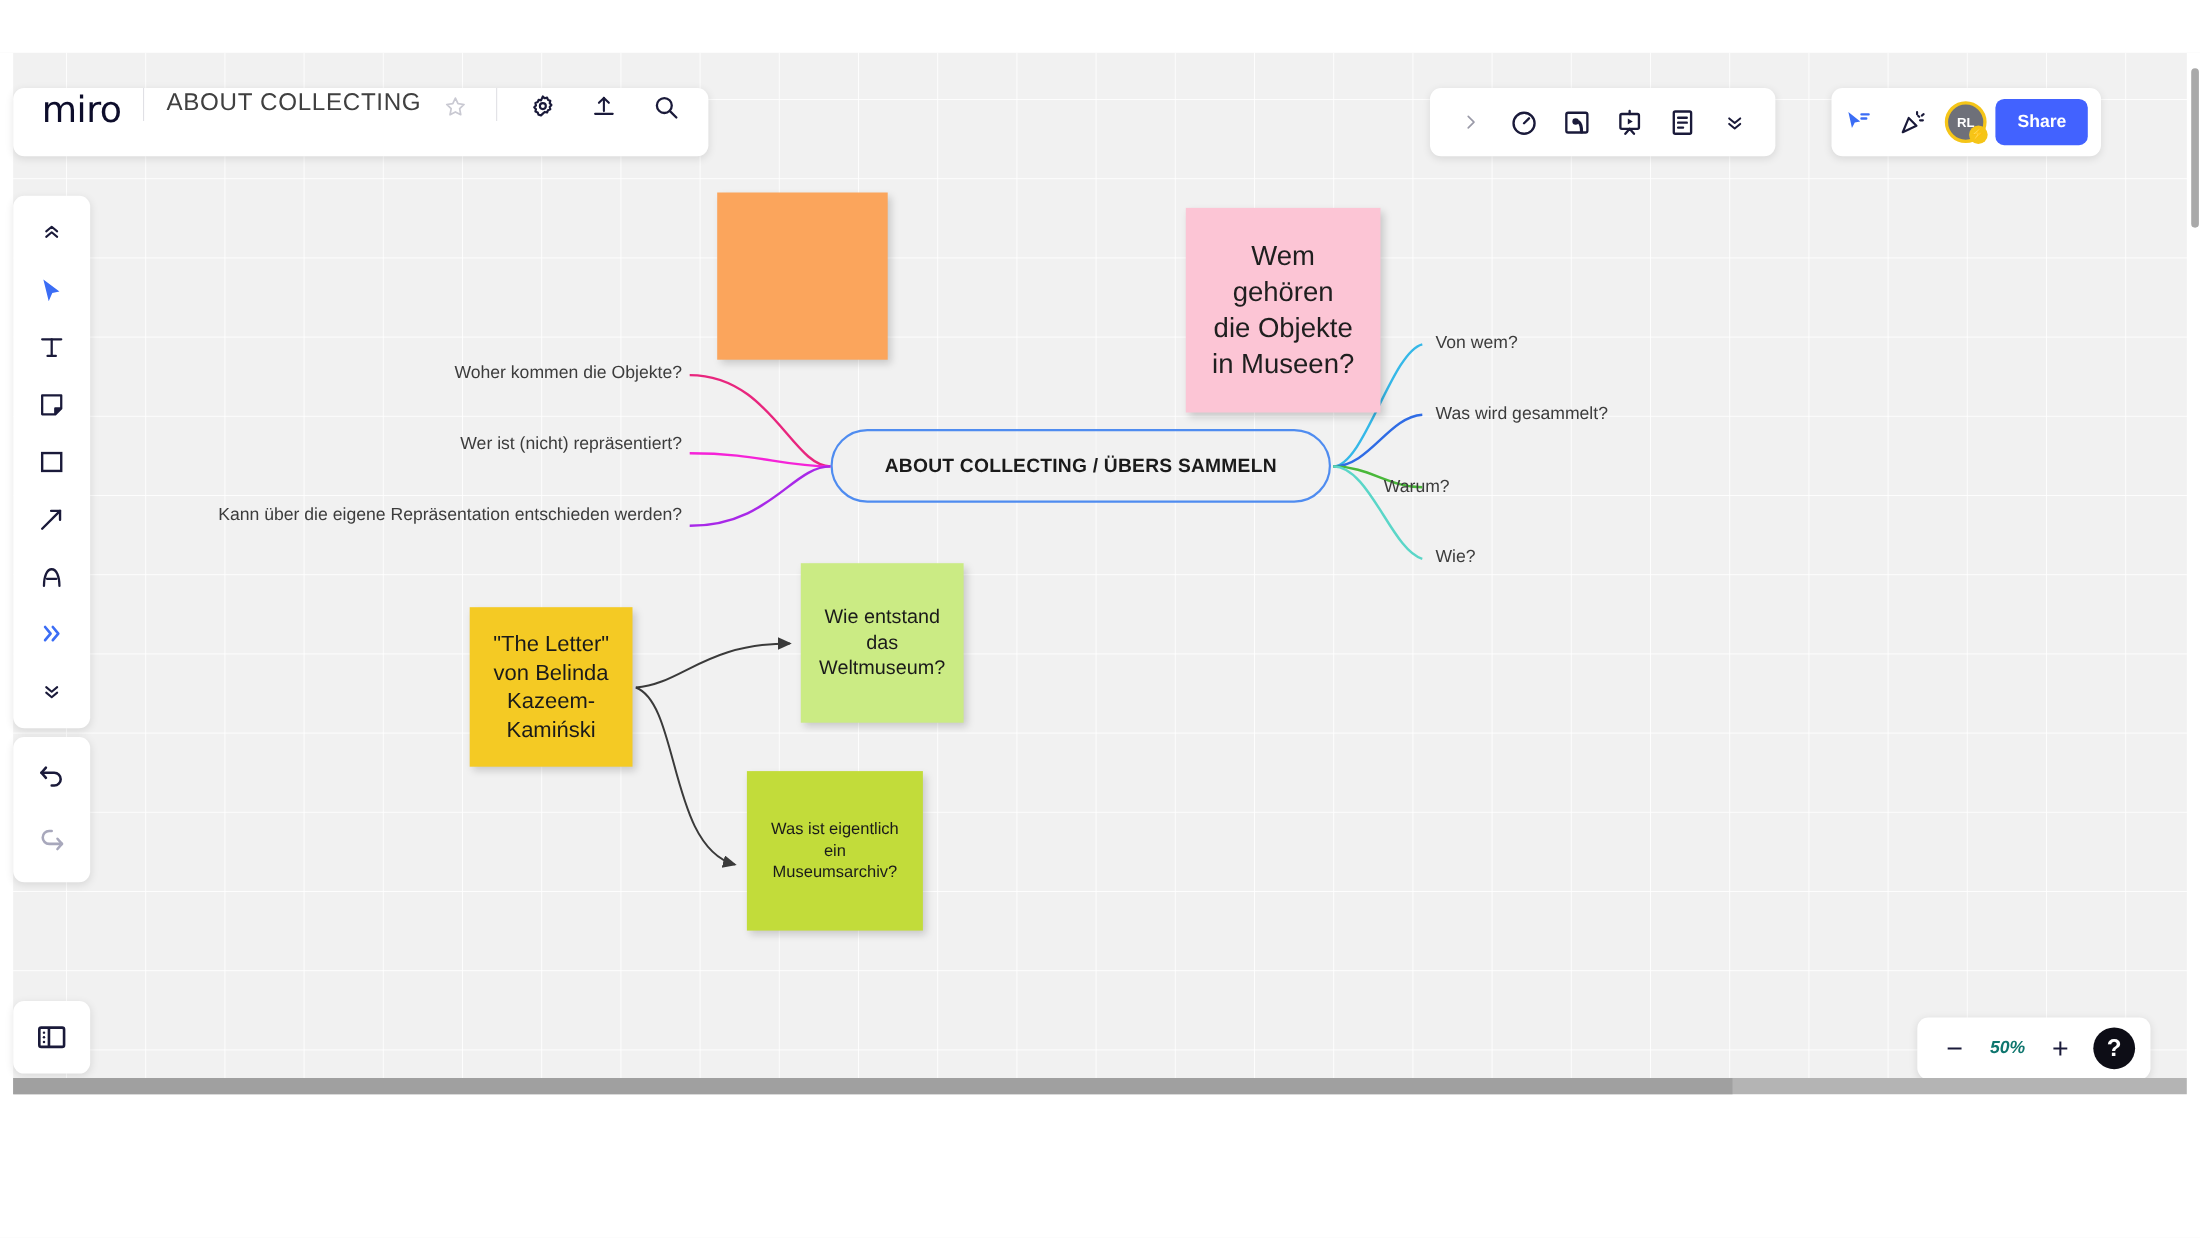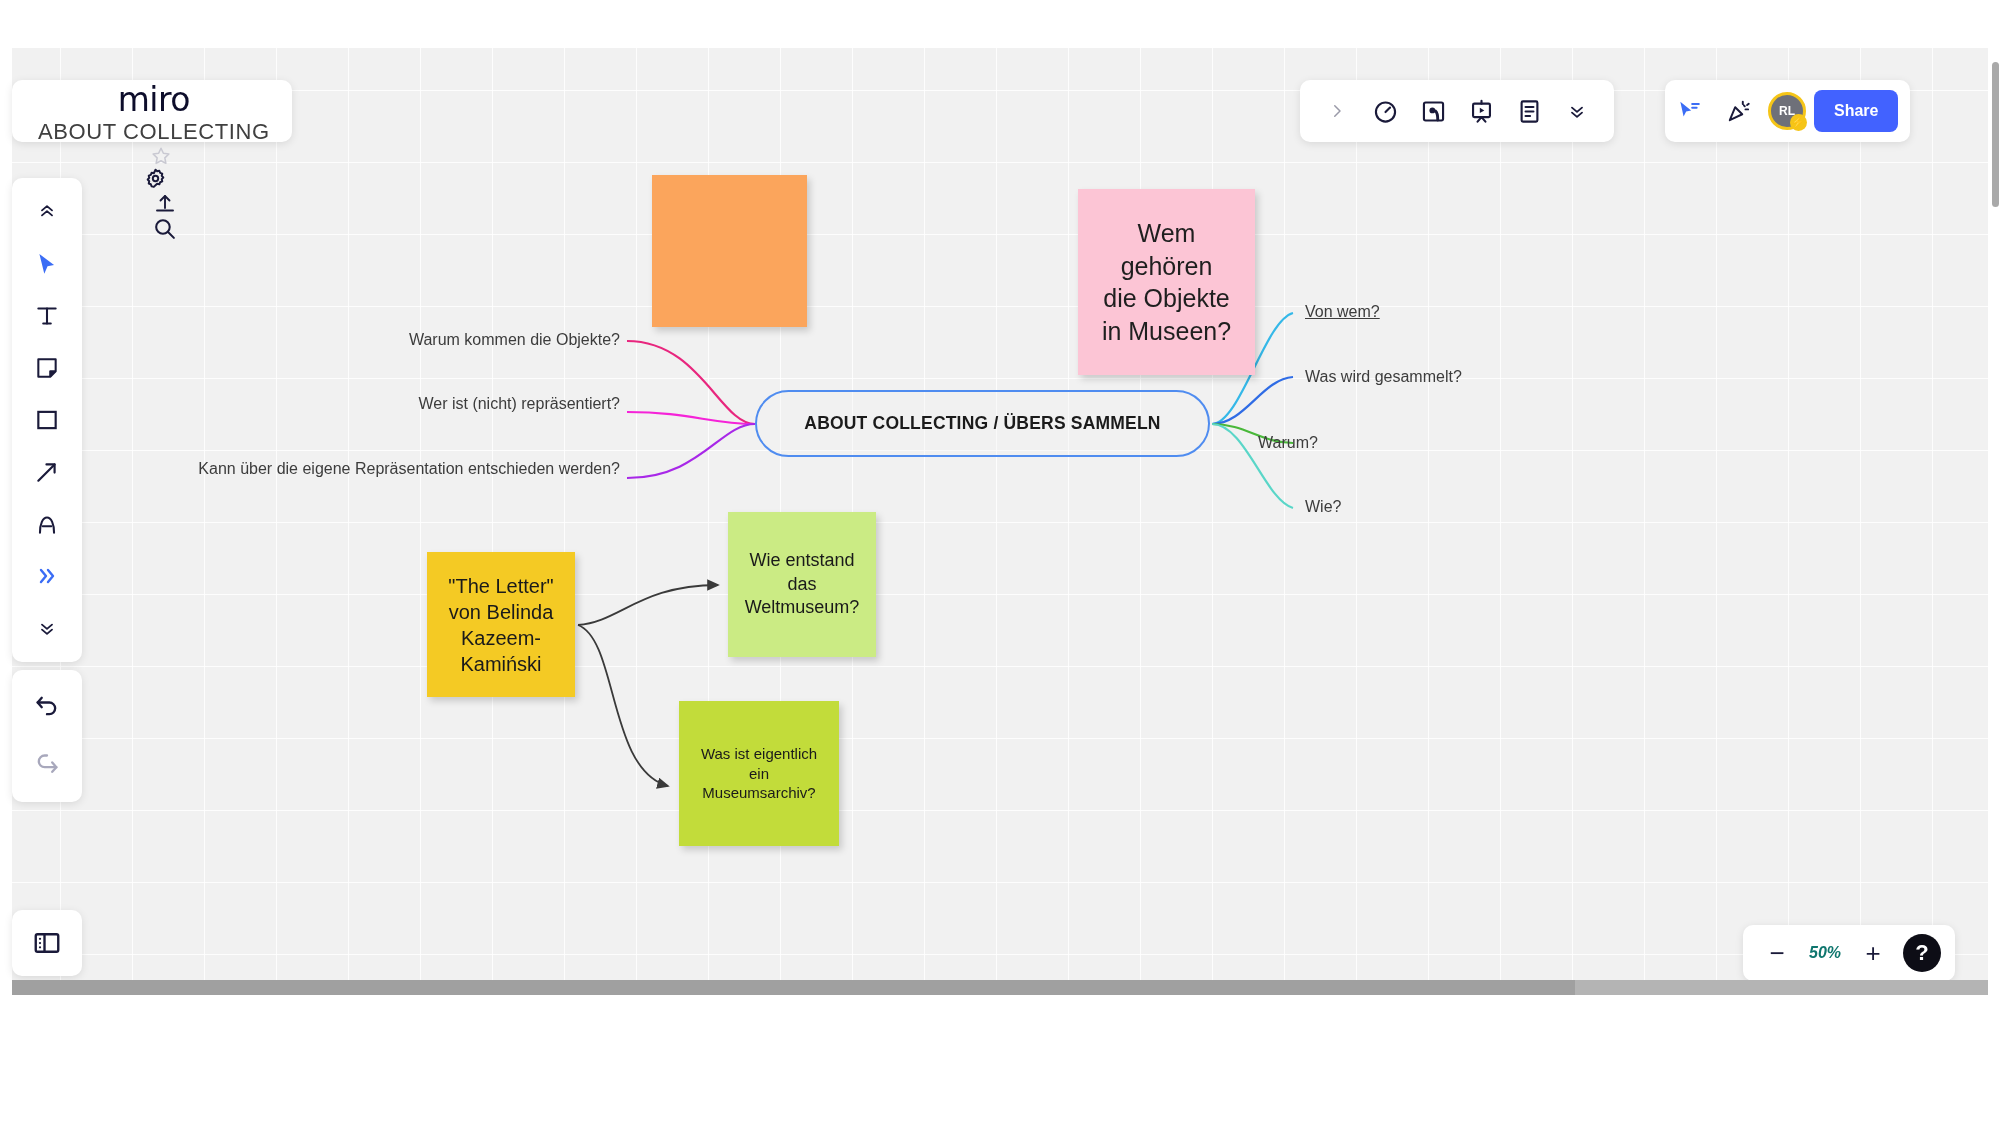--- a/index.html
+++ b/index.html
@@ -82,34 +82,33 @@
   
   .branch-label {
     position: absolute; font-size: 16px; color: #3c3c3c; white-space: nowrap;
   }
   .branch-label.right { text-align: left; }
   .branch-label.left  { text-align: right; }
 
   #lbl-l1 { left: 375px; top: 331px; width: 245px; }
   #lbl-l2 { left: 375px; top: 395px; width: 245px; }
   #lbl-l3 { left: 130px; top: 460px; width: 490px; }
-  #lbl-r1 { left: 1305px; top: 303px; text-decoration: underline; }
+  #lbl-r1 { left: 1305px; top: 303px; }
   #lbl-r2 { left: 1305px; top: 368px; }
   #lbl-r3 { left: 1258px; top: 434px; }
   #lbl-r4 { left: 1305px; top: 498px; }
 
   
   #header-bar {
     position: absolute; left: 12px; top: 80px;
     height: 62px; background: #ffffff; border-radius: 10px;
-    display: flex; align-items: center;
+    display: flex; 
     box-shadow: 0 2px 8px rgba(0,0,0,0.10);
     padding: 0 22px 0 26px;
     z-index: 50;
-    flex-direction: column;
   }
   #miro-logo {
     font-size: 33px; font-weight: 500; color: #0d0d2b; letter-spacing: -0.5px;
     font-family: "DejaVu Sans", sans-serif;
   }
   .vdiv { width: 1px; height: 30px; background: #e0e0e5; margin: 0 20px; }
   #board-title { font-size: 22px; color: #404040; letter-spacing: 0.6px; }
   .hdr-icon { width: 34px; height: 34px; display: flex; align-items: center; justify-content: center; cursor: pointer; }
   #star-btn { margin-left: 14px; }
   #gear-btn { margin-left: 4px; }
@@ -248,21 +247,21 @@
 Kamiński</div>
   <div class="sticky" id="sticky-lgreen">Wie entstand
 das
 Weltmuseum?</div>
   <div class="sticky" id="sticky-green">Was ist eigentlich
 ein
 Museumsarchiv?</div>
 
   <div id="central-node">ABOUT COLLECTING / ÜBERS SAMMELN</div>
 
-  <div class="branch-label left" id="lbl-l1">Warum kommen die Objekte?</div>
+  <div class="branch-label left" id="lbl-l1">Woher kommen die Objekte?</div>
   <div class="branch-label left" id="lbl-l2">Wer ist (nicht) repräsentiert?</div>
   <div class="branch-label left" id="lbl-l3">Kann über die eigene Repräsentation entschieden werden?</div>
   <div class="branch-label right" id="lbl-r1">Von wem?</div>
   <div class="branch-label right" id="lbl-r2">Was wird gesammelt?</div>
   <div class="branch-label right" id="lbl-r3">Warum?</div>
   <div class="branch-label right" id="lbl-r4">Wie?</div>
 
   <div id="header-bar">
     <div id="miro-logo">miro</div>
     <div class="vdiv"></div>

